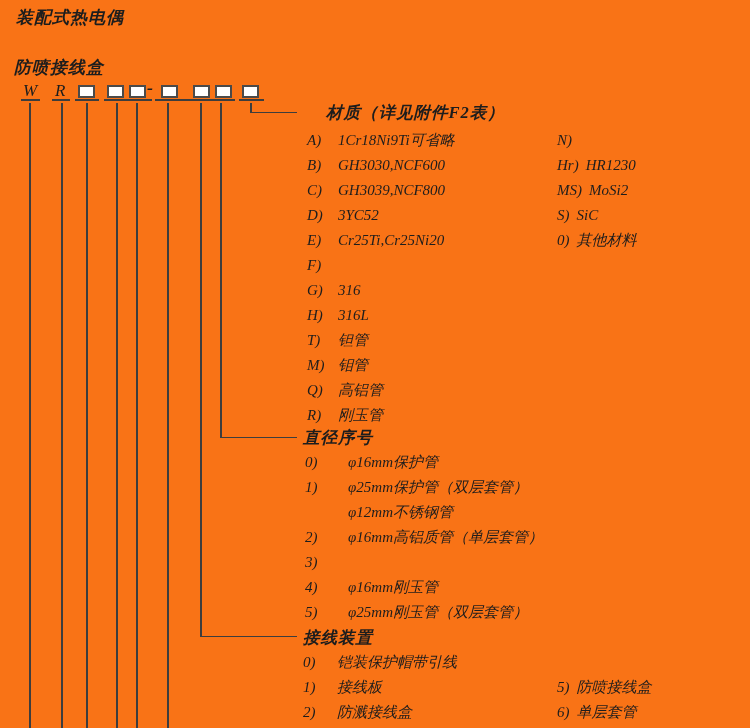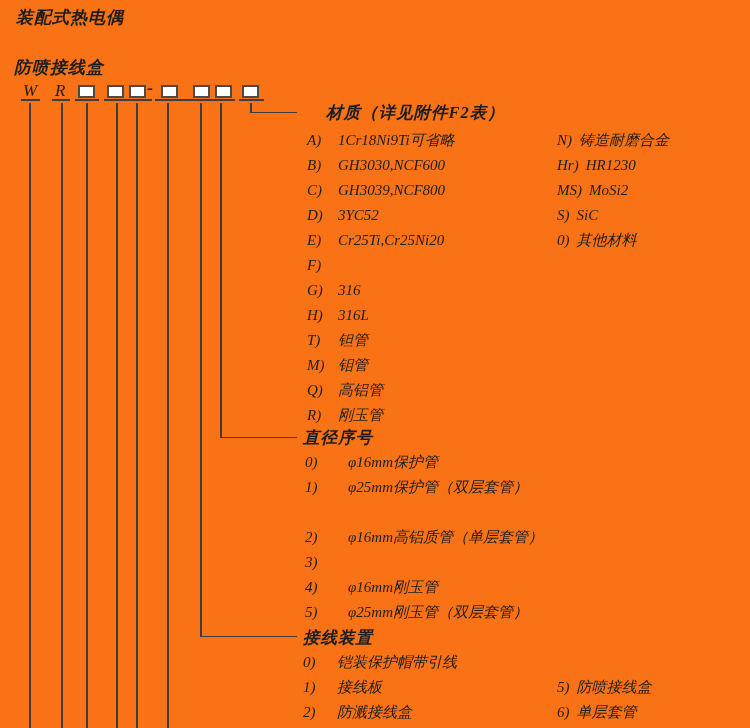--- a/index.html
+++ b/index.html
@@ -114,21 +114,20 @@
       </div>
     <div class="row">
         <span class="code">R)</span>
         <span>刚玉管</span>
       </div>
   </div>
 
   <div class="col rcol" style="left:557px; top:128px;">
     <div class="row">
         <span class="code">N)</span>
-        <span>铸造耐磨合金</span>
       </div>
     <div class="row">
         <span class="code">Hr)</span>
         <span>HR1230</span>
       </div>
     <div class="row">
         <span class="code">MS)</span>
         <span>MoSi2</span>
       </div>
     <div class="row">
@@ -147,20 +146,21 @@
     <div class="row">
         <span class="code">0)</span>
         <span>φ16mm保护管</span>
       </div>
     <div class="row">
         <span class="code">1)</span>
         <span>φ25mm保护管（双层套管）</span>
       </div>
     <div class="row">
         <span class="code"></span>
+        <span>φ12mm不锈钢管</span>
       </div>
     <div class="row">
         <span class="code">2)</span>
         <span>φ16mm高铝质管（单层套管）</span>
       </div>
     <div class="row">
         <span class="code">3)</span>
       </div>
     <div class="row">
         <span class="code">4)</span>

